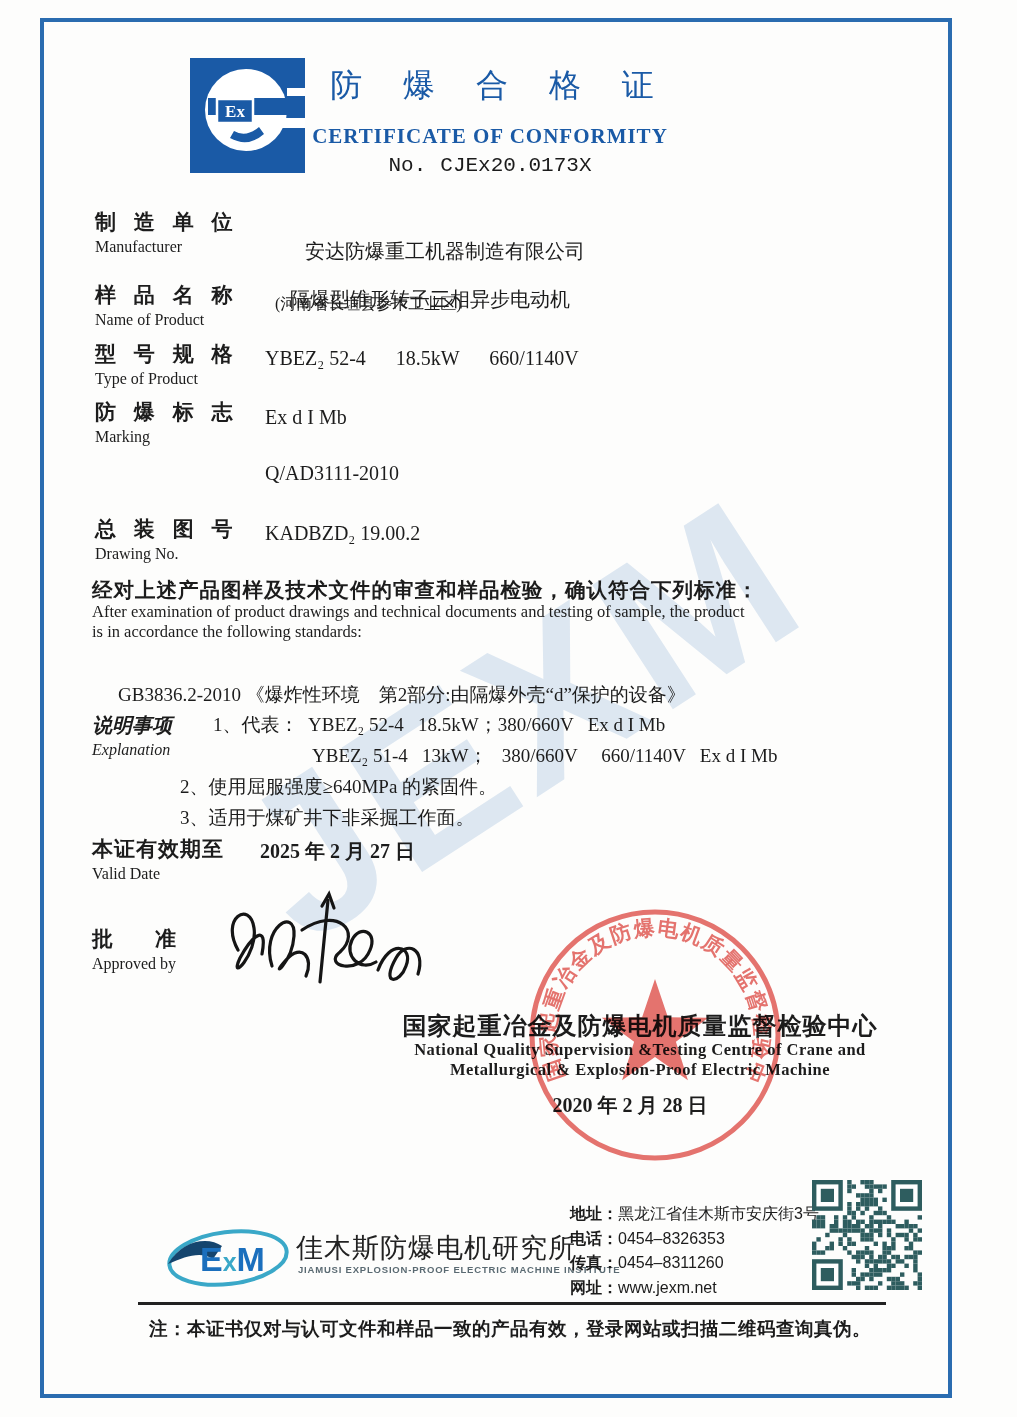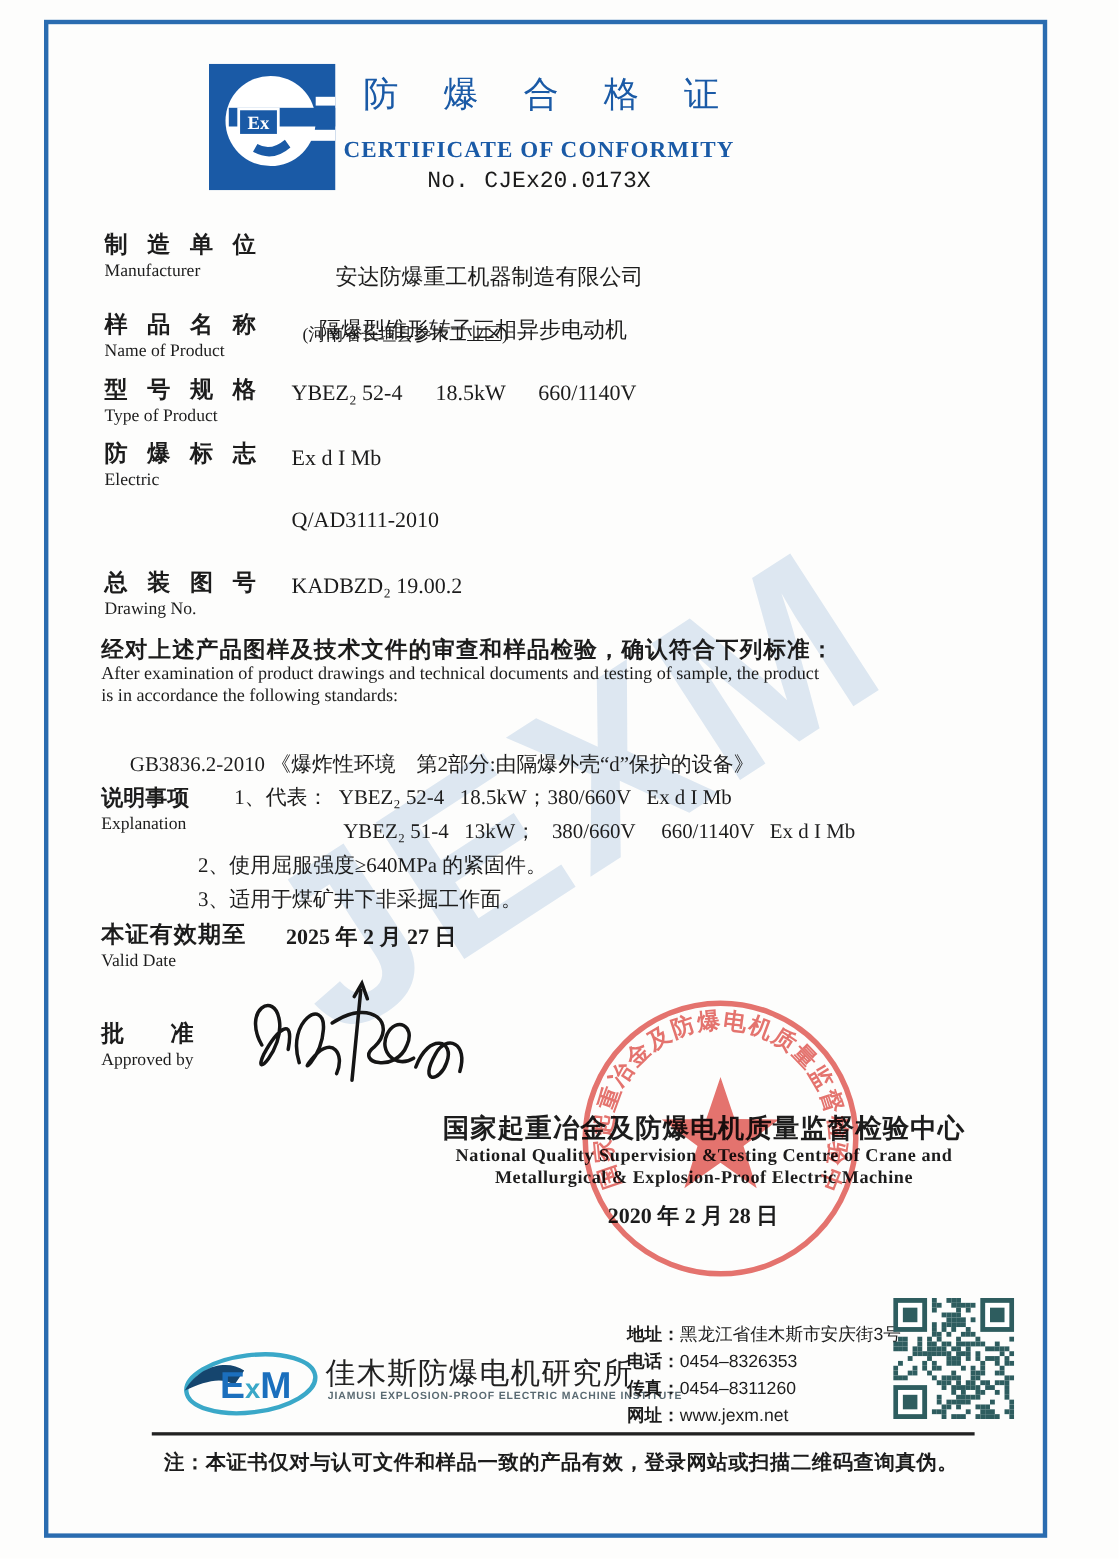--- a/index.html
+++ b/index.html
@@ -38,21 +38,21 @@
   .f5l{top:515px;} .f5v{top:522px;}
 
   
   .stmt-cn { position:absolute; left:92px; top:576px; font-size:20.5px; font-weight:bold; letter-spacing:1px; }
   .stmt-en1 { position:absolute; left:92px; top:602px; font-family:"Liberation Serif", serif; font-size:16.5px; }
   .stmt-en2 { position:absolute; left:92px; top:622px; font-family:"Liberation Serif", serif; font-size:16.5px; }
   .std0 { position:absolute; left:118px; top:648px; font-size:19px; font-family:"Liberation Serif", serif; }
   .std1 { position:absolute; left:118px; top:682px; font-size:19px; font-family:"Liberation Serif", serif; }
 
   
-  .expl-label { position:absolute; left:92px; top:712px; }
+  .expl-label { position:absolute; left:92px; top:712px;font-style:italic; }
   .expl-label .lab-cn { letter-spacing:0; font-size:20px; }
   .expl-i1  { position:absolute; left:213px; top:712px; font-size:19px; font-family:"Liberation Serif", serif; white-space:pre; }
   .expl-i1b { position:absolute; left:312px; top:743px; font-size:19px; font-family:"Liberation Serif", serif; white-space:pre; }
   .expl-i2  { position:absolute; left:180px; top:774px; font-size:19px; font-family:"Liberation Serif", serif; }
   .expl-i3  { position:absolute; left:180px; top:805px; font-size:19px; font-family:"Liberation Serif", serif; }
 
   
   .valid-label { position:absolute; left:92px; top:835px; }
   .valid-label .lab-cn { letter-spacing:1px; }
   .valid-value { position:absolute; left:260px; top:838px; font-size:20px; font-family:"Liberation Serif", serif; font-weight:bold; }
@@ -126,21 +126,21 @@
     <div class="field-value f1v">隔爆型锥形转子三相异步电动机</div>
 
     <div class="field-label f2l">
       <div class="lab-cn">型 号 规 格</div>
       <div class="lab-en">Type of Product</div>
     </div>
     <div class="field-value f2v">YBEZ₂ 52-4      18.5kW      660/1140V</div>
 
     <div class="field-label f3l">
       <div class="lab-cn">防 爆 标 志</div>
-      <div class="lab-en">Electric</div>
+      <div class="lab-en">Marking</div>
     </div>
     <div class="field-value f3v">Ex d I Mb</div>
 
     <div class="field-value f4v">Q/AD3111-2010</div>
 
     <div class="field-label f5l">
       <div class="lab-cn">总 装 图 号</div>
       <div class="lab-en">Drawing No.</div>
     </div>
     <div class="field-value f5v">KADBZD₂ 19.00.2</div>

